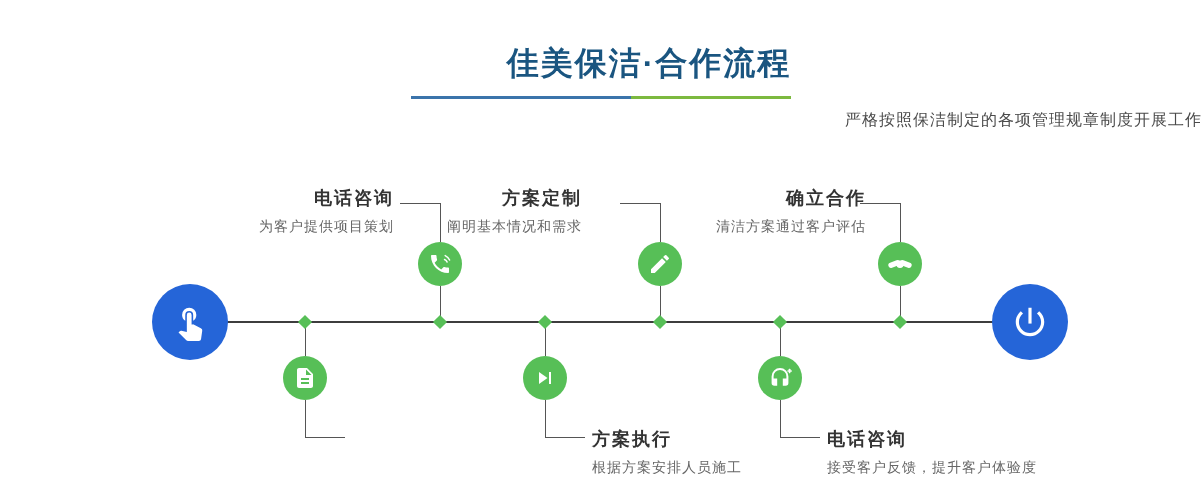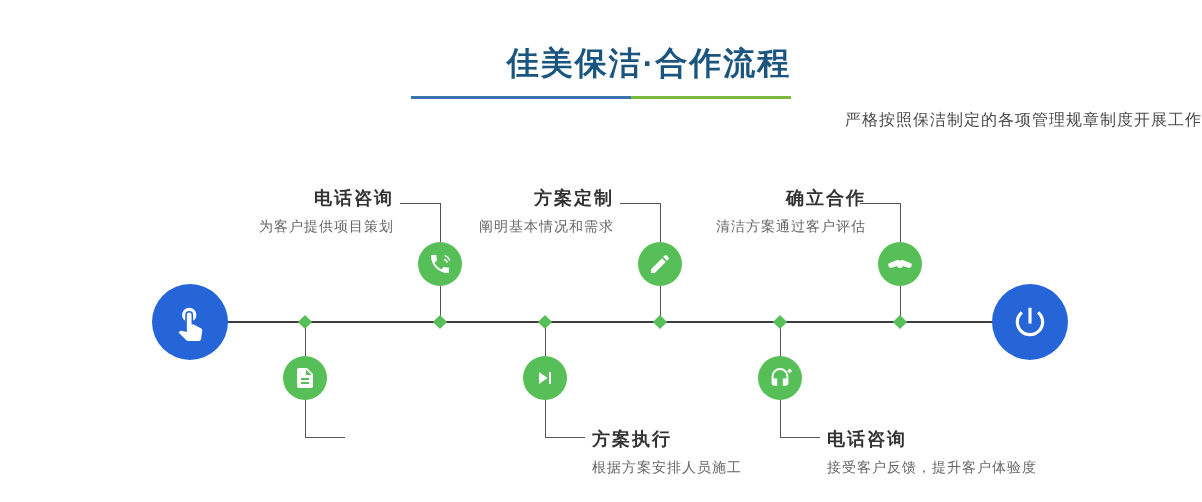--- a/index.html
+++ b/index.html
@@ -76,21 +76,21 @@
       <svg viewBox="0 0 24 24" width="24" height="24" fill="#fff">
         <path d="M6.62 10.79c1.44 2.83 3.76 5.14 6.59 6.59l2.2-2.21c.27-.27.67-.36 1.02-.24 1.12.37 2.33.57 3.57.57.55 0 1 .45 1 1V20c0 .55-.45 1-1 1-9.39 0-17-7.61-17-17 0-.55.45-1 1-1h3.5c.55 0 1 .45 1 1 0 1.25.2 2.45.57 3.57.11.35.03.74-.25 1.02l-2.2 2.2z"></path>
         <path d="M16.5 7.5a4.5 4.5 0 0 1 2.6 2.6" fill="none" stroke="#fff" stroke-width="1.5" stroke-linecap="round"></path>
         <path d="M17.2 3.6a9 9 0 0 1 4.4 4.4" fill="none" stroke="#fff" stroke-width="1.5" stroke-linecap="round"></path>
       </svg>
     </span>
   </div>
   <div class="vline" style="left:440px;top:286px;height:36px;"></div>
   <div class="diamond" style="left:435px;top:317px;"></div>
 
-  <div class="step-text-top" style="right:588px;font-family:Liberation Mono, monospace;">
+  <div class="step-text-top" style="right:620px;font-family:Liberation Mono, monospace;">
     <div class="step-title">方案定制</div>
     <div class="step-desc">阐明基本情况和需求</div>
   </div>
   <div class="hline" style="top:203px;left:620px;width:40px;"></div>
   <div class="vline" style="left:660px;top:203px;height:39px;"></div>
   <div class="node" style="left:638px;top:242px;">
     <span>
       <svg viewBox="0 0 24 24" width="24" height="24" fill="#fff">
         <path d="M3 17.25V21h3.75L17.81 9.94l-3.75-3.75L3 17.25zM20.71 7.04a.996.996 0 0 0 0-1.41l-2.34-2.34a.996.996 0 0 0-1.41 0l-1.83 1.83 3.75 3.75 1.83-1.83z"></path>
       </svg>

